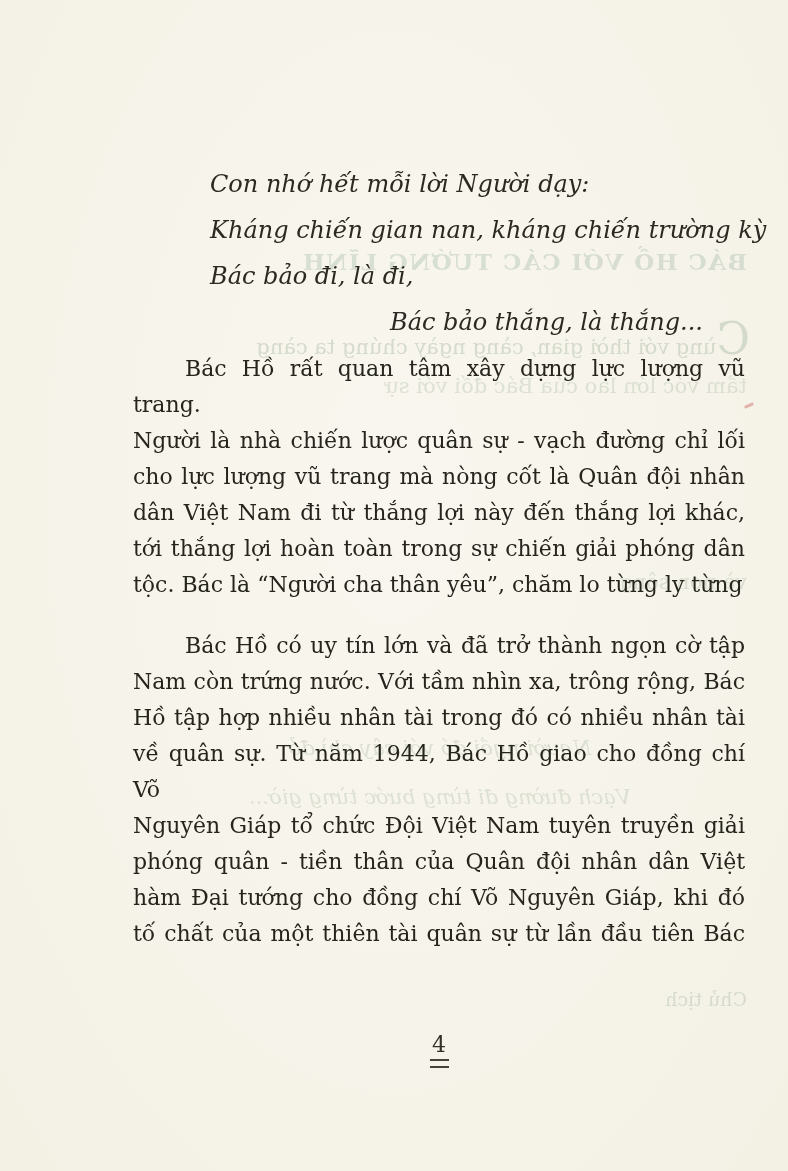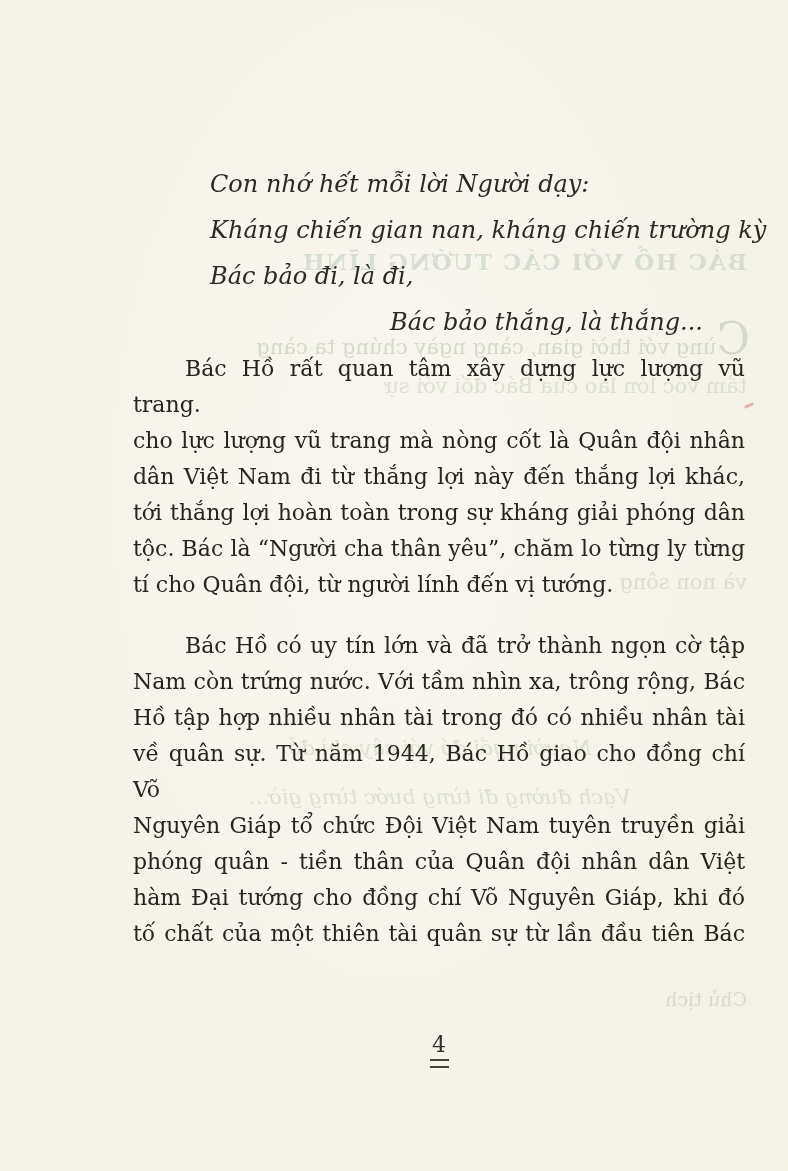--- a/index.html
+++ b/index.html
@@ -94,25 +94,25 @@
 
   <div class="verse">
       <div>Con nhớ hết mỗi lời Người dạy:</div>
       <div>Kháng chiến gian nan, kháng chiến trường kỳ</div>
       <div>Bác bảo đi, là đi,</div>
       <div>Bác bảo thắng, là thắng...</div>
     </div>
 
   <div class="para para-1">
       <div>Bác Hồ rất quan tâm xây dựng lực lượng vũ trang.</div>
+      <div>Người là nhà chiến lược quân sự - vạch đường chỉ lối</div>
       <div>cho lực lượng vũ trang mà nòng cốt là Quân đội nhân</div>
       <div>dân Việt Nam đi từ thắng lợi này đến thắng lợi khác,</div>
-      <div>tới thắng lợi hoàn toàn trong sự kháng giải phóng dân</div>
+      <div>tới thắng lợi hoàn toàn trong sự chiến giải phóng dân</div>
       <div>tộc. Bác là “Người cha thân yêu”, chăm lo từng ly từng</div>
-      <div>tí cho Quân đội, từ người lính đến vị tướng.</div>
     </div>
 
   <div class="para para-2">
       <div>Bác Hồ có uy tín lớn và đã trở thành ngọn cờ tập</div>
       <div>Nam còn trứng nước. Với tầm nhìn xa, trông rộng, Bác</div>
       <div>Hồ tập hợp nhiều nhân tài trong đó có nhiều nhân tài</div>
       <div>về quân sự. Từ năm 1944, Bác Hồ giao cho đồng chí Võ</div>
       <div>Nguyên Giáp tổ chức Đội Việt Nam tuyên truyền giải</div>
       <div>phóng quân - tiền thân của Quân đội nhân dân Việt</div>
       <div>hàm Đại tướng cho đồng chí Võ Nguyên Giáp, khi đó</div>

